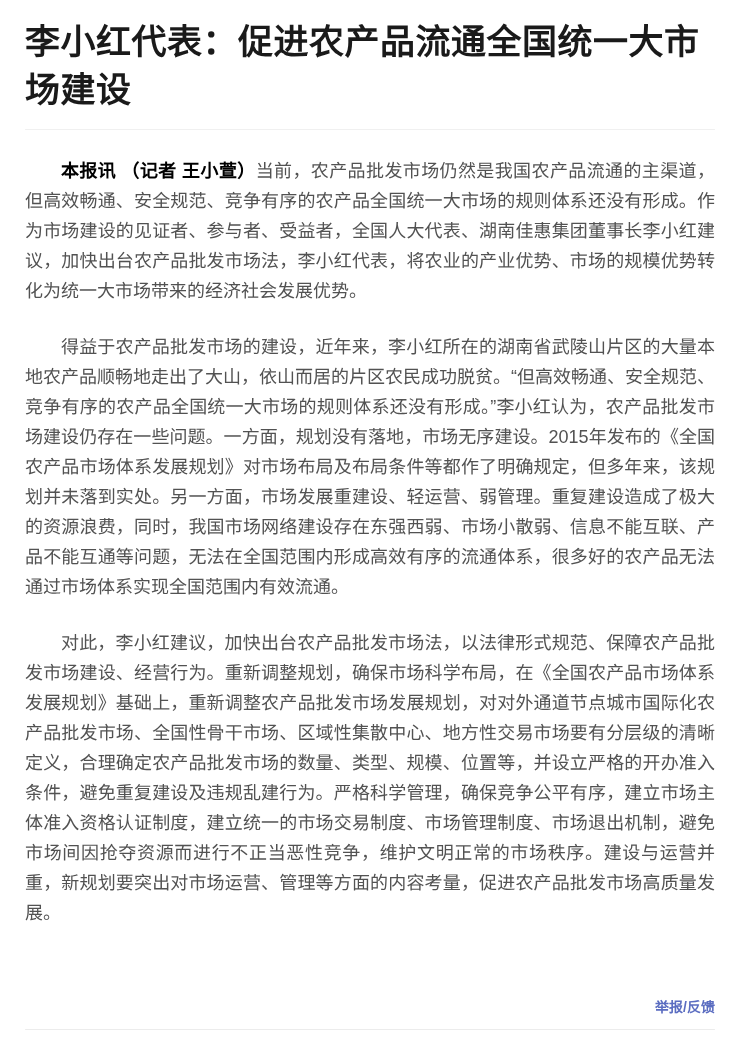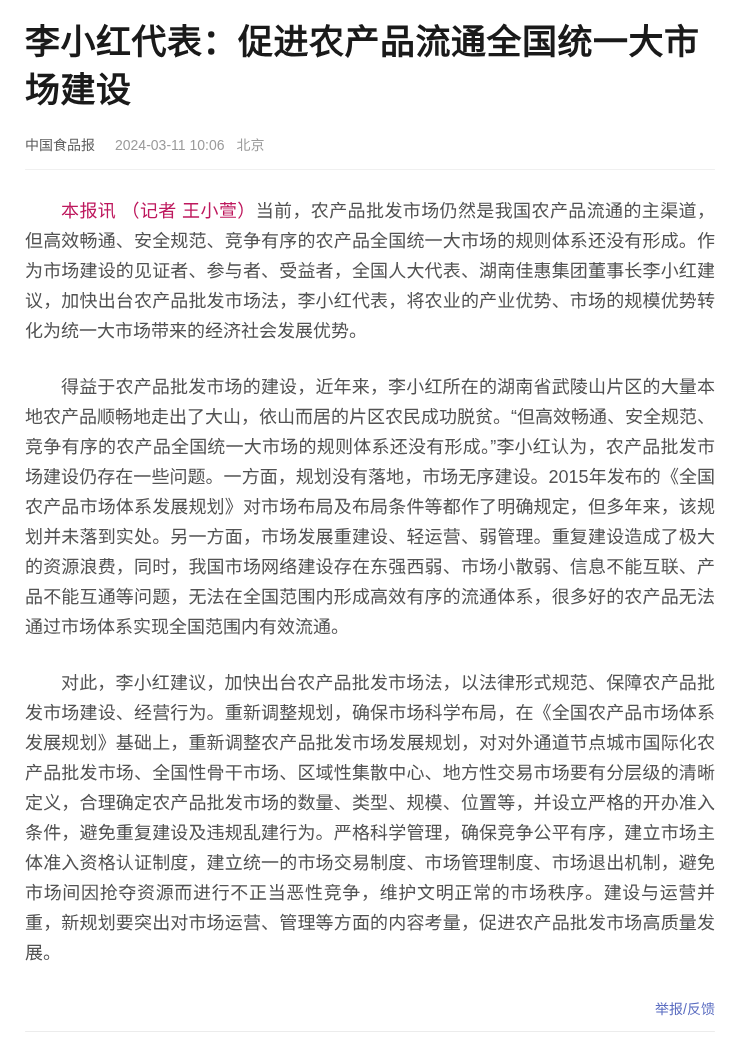--- a/index.html
+++ b/index.html
@@ -53,54 +53,50 @@
   }
   .article-paragraph {
     font-size: 18px;
     line-height: 30px;
     color: #525252;
     text-indent: 2em;
     margin-bottom: 26px;
     text-align: justify;
   }
   .paragraph-lead {
-    font-weight: 400;
-    color: #be185d;
+    font-weight: 700;
+    color: #000000;
   }
   .footer-row {
     display: flex;
     justify-content: flex-end;
     margin-top: 6px;
   }
   .report-link {
     font-size: 14px;
     line-height: 18px;
     color: #5b6dc1;
     text-decoration: none;
     cursor: pointer;
+    font-weight: bold;
   }
   .footer-divider {
     margin-top: 13px;
     border: 0;
     border-top: 1px solid #ececec;
     height: 0;
   }
 </style>
 </head>
 <body>
 
 <div class="page">
 
   <h1 class="article-title">李小红代表：促进农产品流通全国统一大市场建设</h1>
 
-  <div class="meta-row">
-    <span class="meta-source">中国食品报</span>
-    <span class="meta-time">2024-03-11 10:06</span>
-    <span class="meta-location">北京</span>
-  </div>
 
   <hr class="header-divider">
 
   <div class="article-body">
 
     <p class="article-paragraph"><span class="paragraph-lead">本报讯 （记者 王小萱）</span><span>当前，农产品批发市场仍然是我国农产品流通的主渠道，但高效畅通、安全规范、竞争有序的农产品全国统一大市场的规则体系还没有形成。作为市场建设的见证者、参与者、受益者，全国人大代表、湖南佳惠集团董事长李小红建议，加快出台农产品批发市场法，李小红代表，将农业的产业优势、市场的规模优势转化为统一大市场带来的经济社会发展优势。</span></p>
 
     <p class="article-paragraph"><span class="paragraph-lead"></span><span>得益于农产品批发市场的建设，近年来，李小红所在的湖南省武陵山片区的大量本地农产品顺畅地走出了大山，依山而居的片区农民成功脱贫。“但高效畅通、安全规范、竞争有序的农产品全国统一大市场的规则体系还没有形成。”李小红认为，农产品批发市场建设仍存在一些问题。一方面，规划没有落地，市场无序建设。2015年发布的《全国农产品市场体系发展规划》对市场布局及布局条件等都作了明确规定，但多年来，该规划并未落到实处。另一方面，市场发展重建设、轻运营、弱管理。重复建设造成了极大的资源浪费，同时，我国市场网络建设存在东强西弱、市场小散弱、信息不能互联、产品不能互通等问题，无法在全国范围内形成高效有序的流通体系，很多好的农产品无法通过市场体系实现全国范围内有效流通。</span></p>
 
     <p class="article-paragraph"><span class="paragraph-lead"></span><span>对此，李小红建议，加快出台农产品批发市场法，以法律形式规范、保障农产品批发市场建设、经营行为。重新调整规划，确保市场科学布局，在《全国农产品市场体系发展规划》基础上，重新调整农产品批发市场发展规划，对对外通道节点城市国际化农产品批发市场、全国性骨干市场、区域性集散中心、地方性交易市场要有分层级的清晰定义，合理确定农产品批发市场的数量、类型、规模、位置等，并设立严格的开办准入条件，避免重复建设及违规乱建行为。严格科学管理，确保竞争公平有序，建立市场主体准入资格认证制度，建立统一的市场交易制度、市场管理制度、市场退出机制，避免市场间因抢夺资源而进行不正当恶性竞争，维护文明正常的市场秩序。建设与运营并重，新规划要突出对市场运营、管理等方面的内容考量，促进农产品批发市场高质量发展。</span></p>

